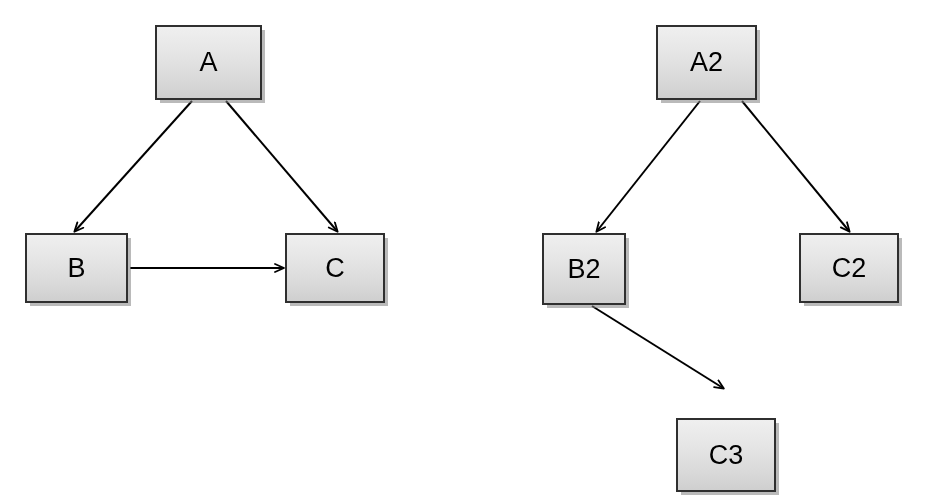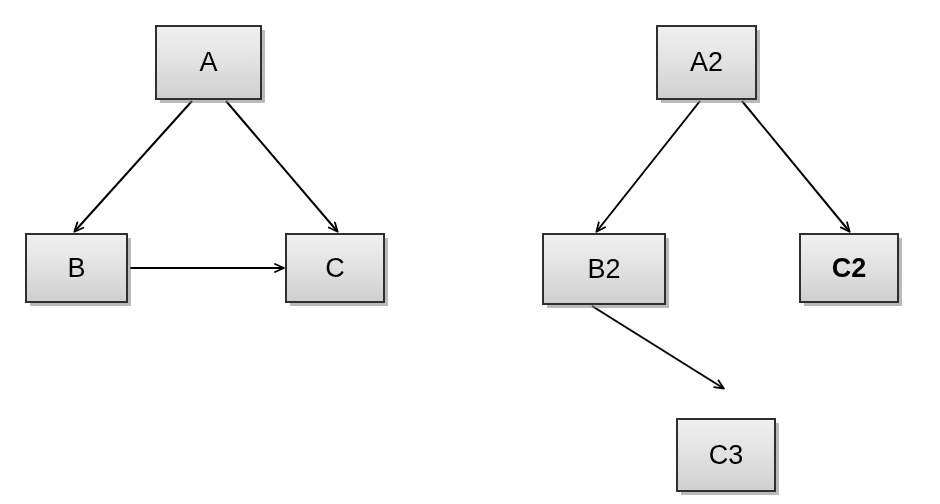--- a/index.html
+++ b/index.html
@@ -77,24 +77,24 @@
       </div>
       <div class="node" style="left: 25px; top: 233px; width: 103px; height: 70px;">
         <span class="node-label">B</span>
       </div>
       <div class="node" style="left: 285px; top: 233px; width: 100px; height: 70px;">
         <span class="node-label">C</span>
       </div>
       <div class="node" style="left: 656px; top: 25px; width: 101px; height: 75px;">
         <span class="node-label">A2</span>
       </div>
-      <div class="node" style="left: 542px; top: 233px; width: 124px; height: 72px;">
+      <div class="node" style="left: 542px; top: 233px; width: 84px; height: 72px;">
         <span class="node-label">B2</span>
       </div>
-      <div class="node" style="left: 799px; top: 233px; width: 100px; height: 70px; font-weight: bold;">
+      <div class="node" style="left: 799px; top: 233px; width: 100px; height: 70px;">
         <span class="node-label">C2</span>
       </div>
       <div class="node" style="left: 676px; top: 390px; width: 100px; height: 74px; margin-top: 28px;">
         <span class="node-label">C3</span>
       </div>
     </div>
 
 </div>
 
 </body></html>

